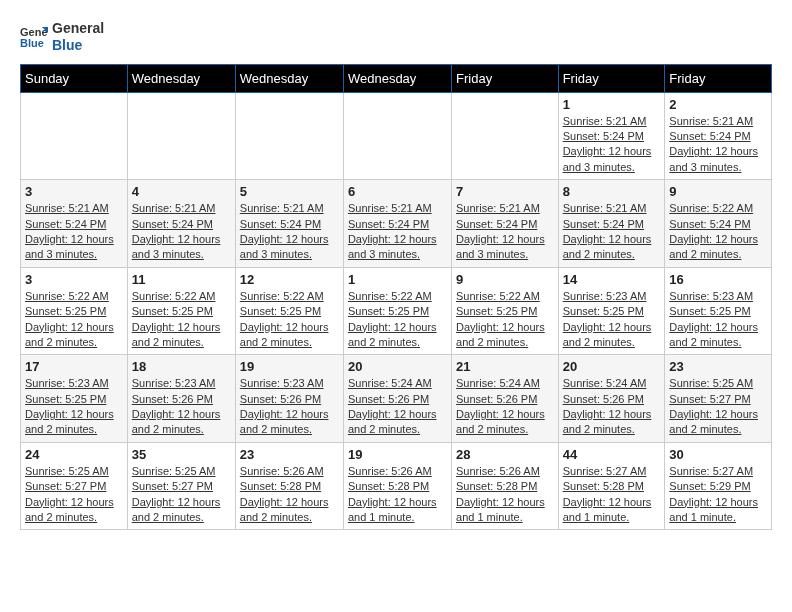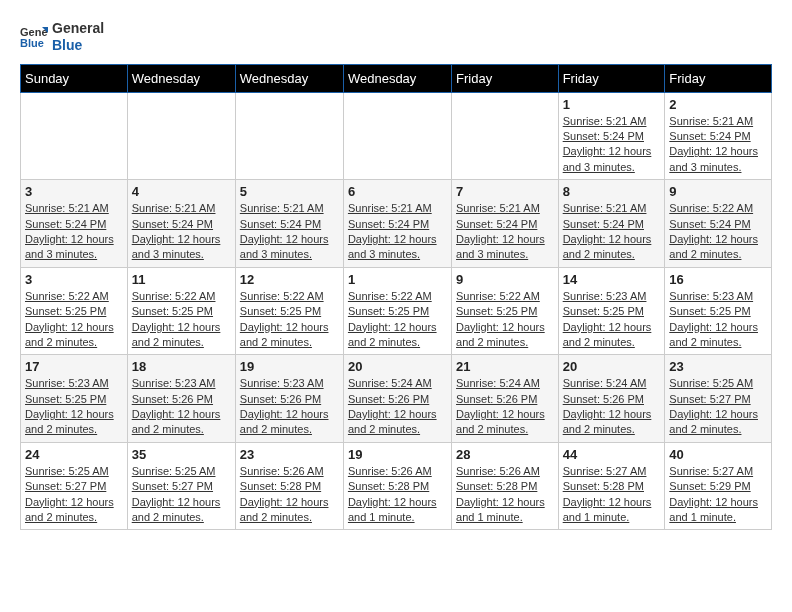--- a/index.html
+++ b/index.html
@@ -239,18 +239,18 @@
         </td>
         <td>
           <span class="day-number">28</span>
           <div class="day-info">Sunrise: 5:26 AM<br>Sunset: 5:28 PM<br>Daylight: 12 hours and 1 minute.</div>
         </td>
         <td>
           <span class="day-number">44</span>
           <div class="day-info">Sunrise: 5:27 AM<br>Sunset: 5:28 PM<br>Daylight: 12 hours and 1 minute.</div>
         </td>
         <td>
-          <span class="day-number">40</span>
+          <span class="day-number">30</span>
           <div class="day-info">Sunrise: 5:27 AM<br>Sunset: 5:29 PM<br>Daylight: 12 hours and 1 minute.</div>
         </td>
       </tr>
     </tbody>
 </table>
 
 </body></html>

